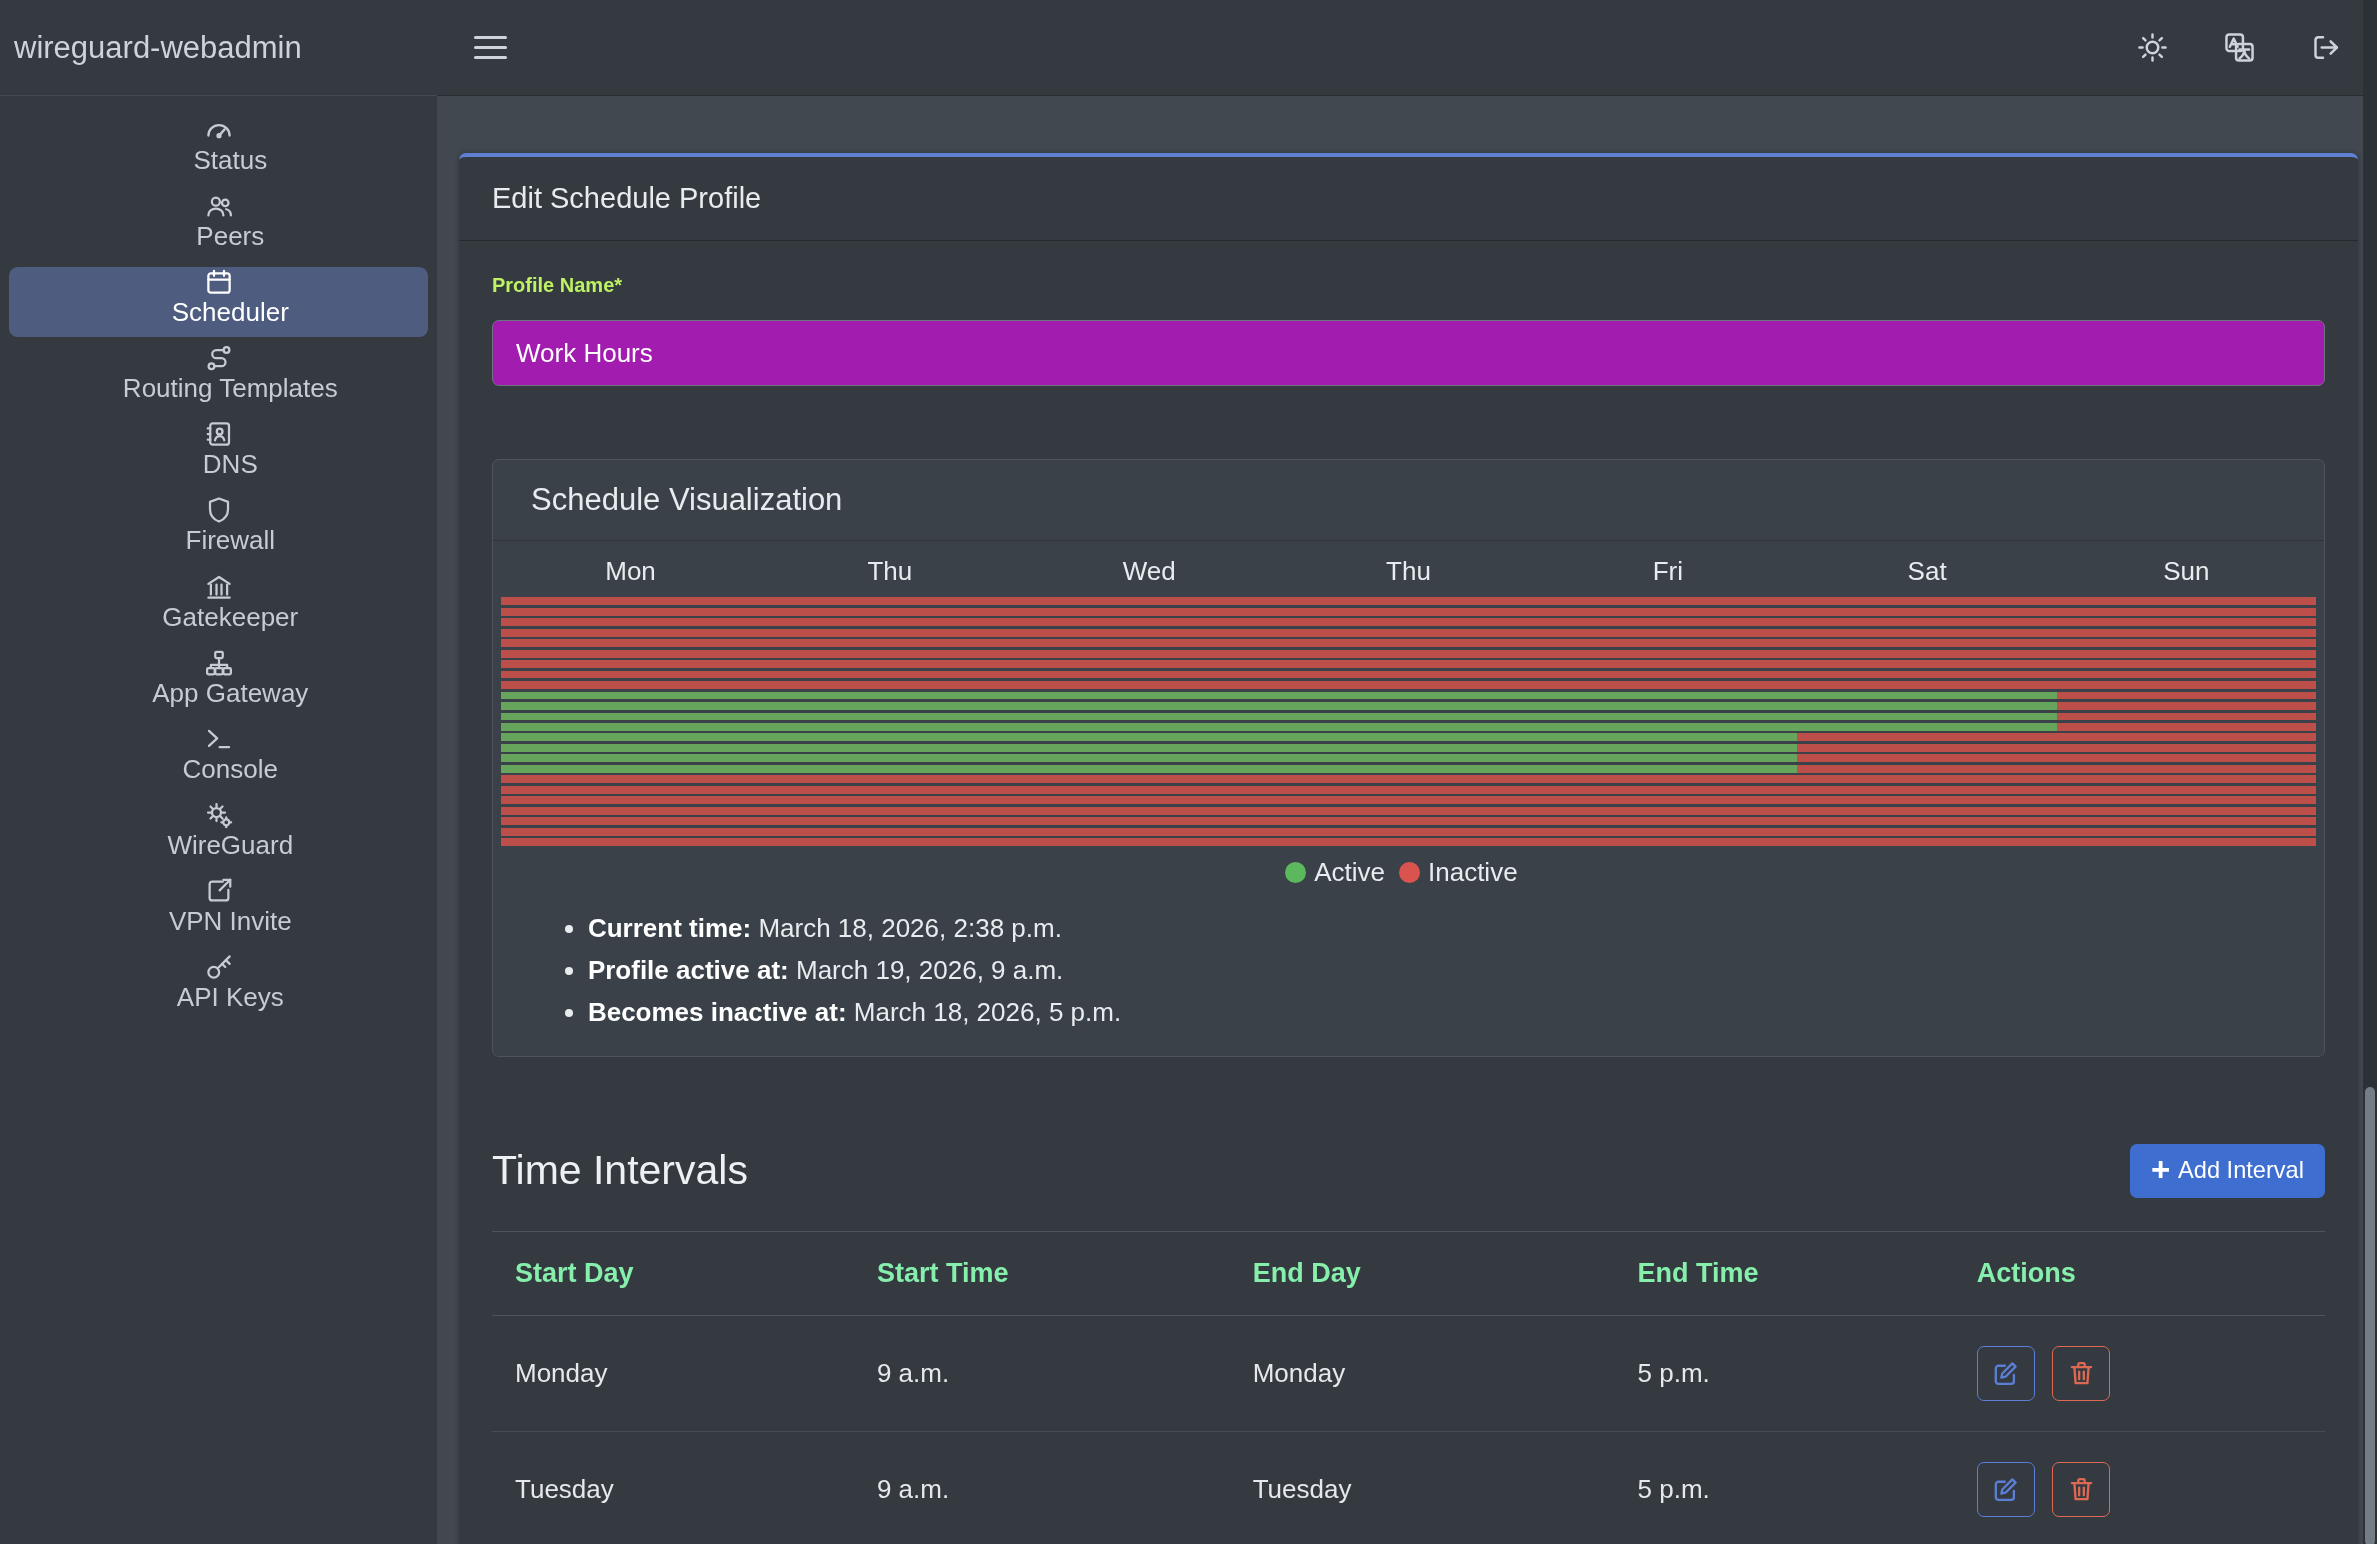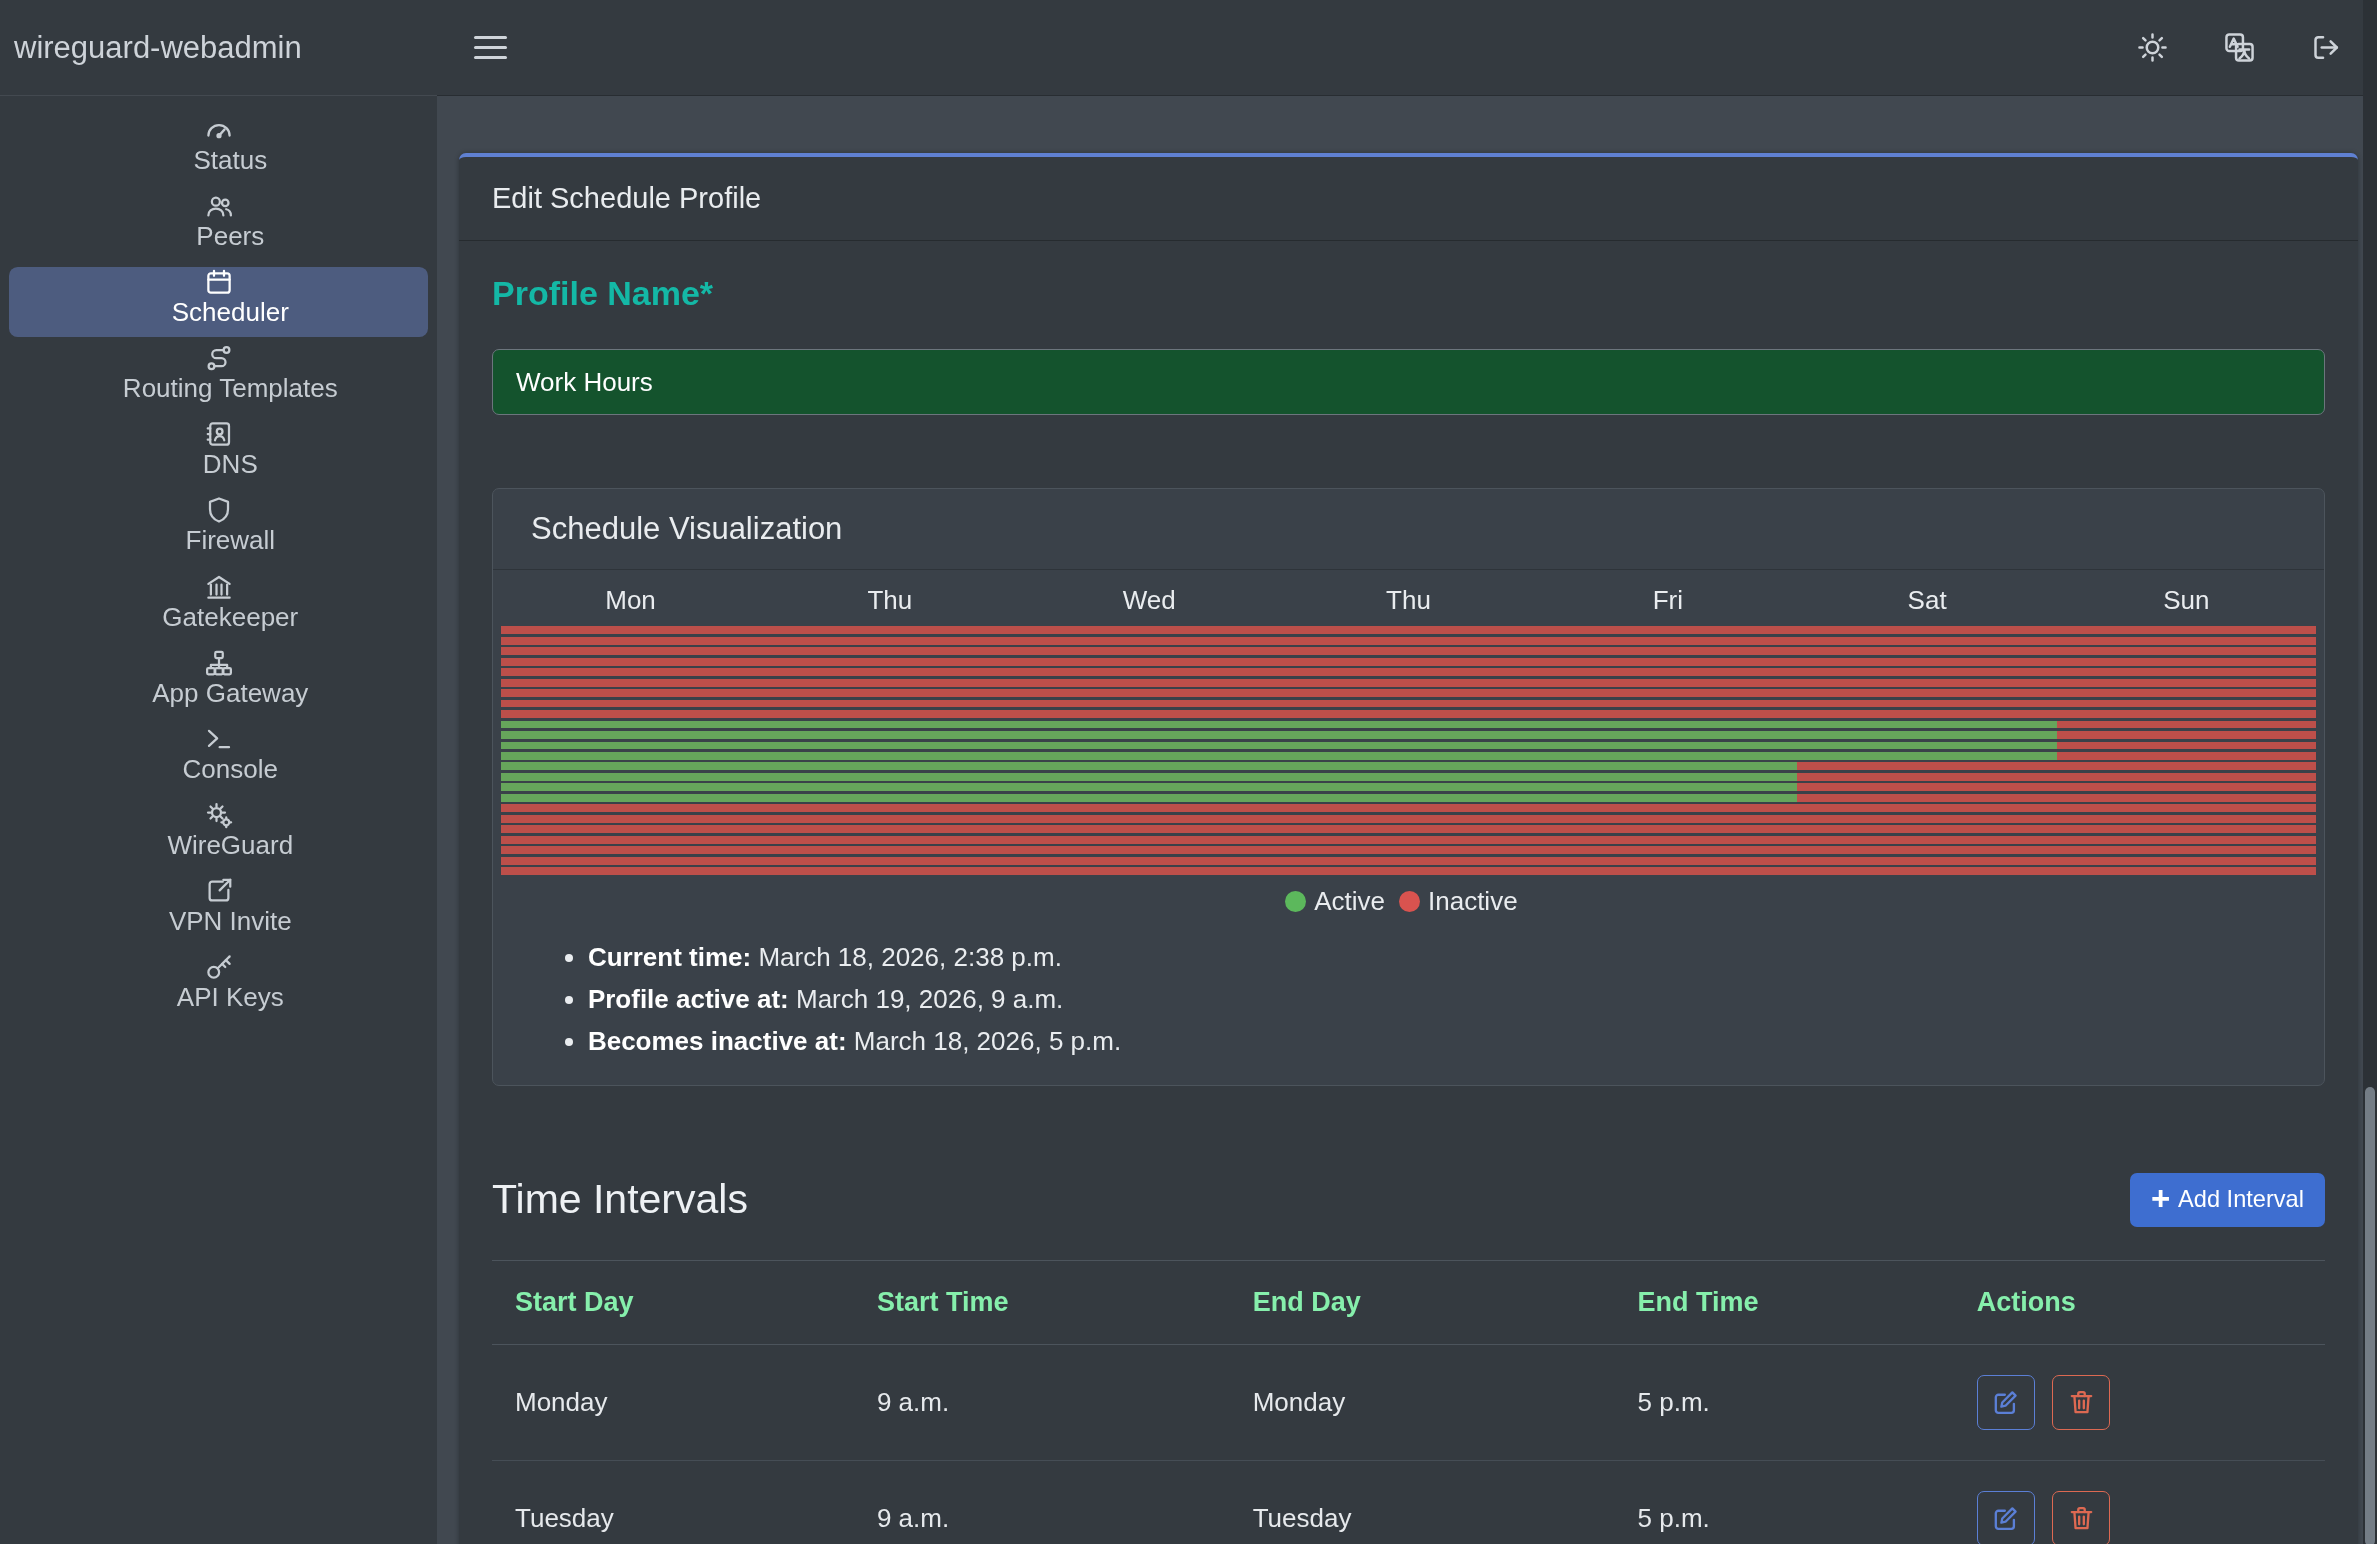--- a/index.html
+++ b/index.html
@@ -23,22 +23,22 @@
   .hamburger div{height:3.9px;background:#cfd4da;border-radius:2.6px;margin:6.1px 0;}
   .tb-spacer{flex:1;}
   .tb-btn{width:49px;height:49px;display:flex;align-items:center;justify-content:center;color:#ced3d9;margin-left:38px;cursor:pointer;background:none;border:none;padding:0;}
 
   .content{flex:1;padding:57px 19px 0 22px;overflow:hidden;}
 
   .card{background:#343a40;border-radius:7px;border-top:4.4px solid var(--card-accent,#5f80d2);box-shadow:0 0.9px 5.2px rgba(0,0,0,.3);min-height:1485px;}
   .card-header{padding:25px 33px;font-size:29px;color:#e9ecef;border-bottom:0.9px solid rgba(0,0,0,.26);}
   .card-body{padding:33px;}
 
-  .field-label{font-weight:700;font-size:34px;color:#14b8a6;margin-bottom:36px;}
-  .text-input{display:block;width:100%;box-sizing:border-box;height:66px;background:#14532d;border:0.9px solid #6c757d;border-radius:7px;color:#fff;font-size:26px;padding:10px 23px;font-family:inherit;outline:none;}
+  .field-label{font-weight:700;font-size:20px;color:#bef264;margin-bottom:23px;}
+  .text-input{display:block;width:100%;box-sizing:border-box;height:66px;background:#a21caf;border:0.9px solid #6c757d;border-radius:7px;color:#fff;font-size:26px;padding:10px 23px;font-family:inherit;outline:none;}
 
   .viz-card{margin-top:73px;background:#3a4149;border:0.9px solid #4c545c;border-radius:7px;overflow:hidden;}
   .viz-header{padding:22px 38px;font-size:31px;color:#e9ecef;border-bottom:0.9px solid rgba(0,0,0,.2);}
   .viz-body{padding:5.2px 7.9px 23px;}
   .day-labels{display:flex;height:51px;align-items:center;}
   .day-labels span{flex:1;text-align:center;font-size:26px;color:#e9ecef;}
   .heatmap{}
   .hm-row{display:flex;height:7.9px;margin-bottom:2.6px;}
   .hm-cell{flex:1;}
   .legend{display:flex;justify-content:center;align-items:center;margin-top:10.5px;font-size:26px;color:#e9ecef;}

